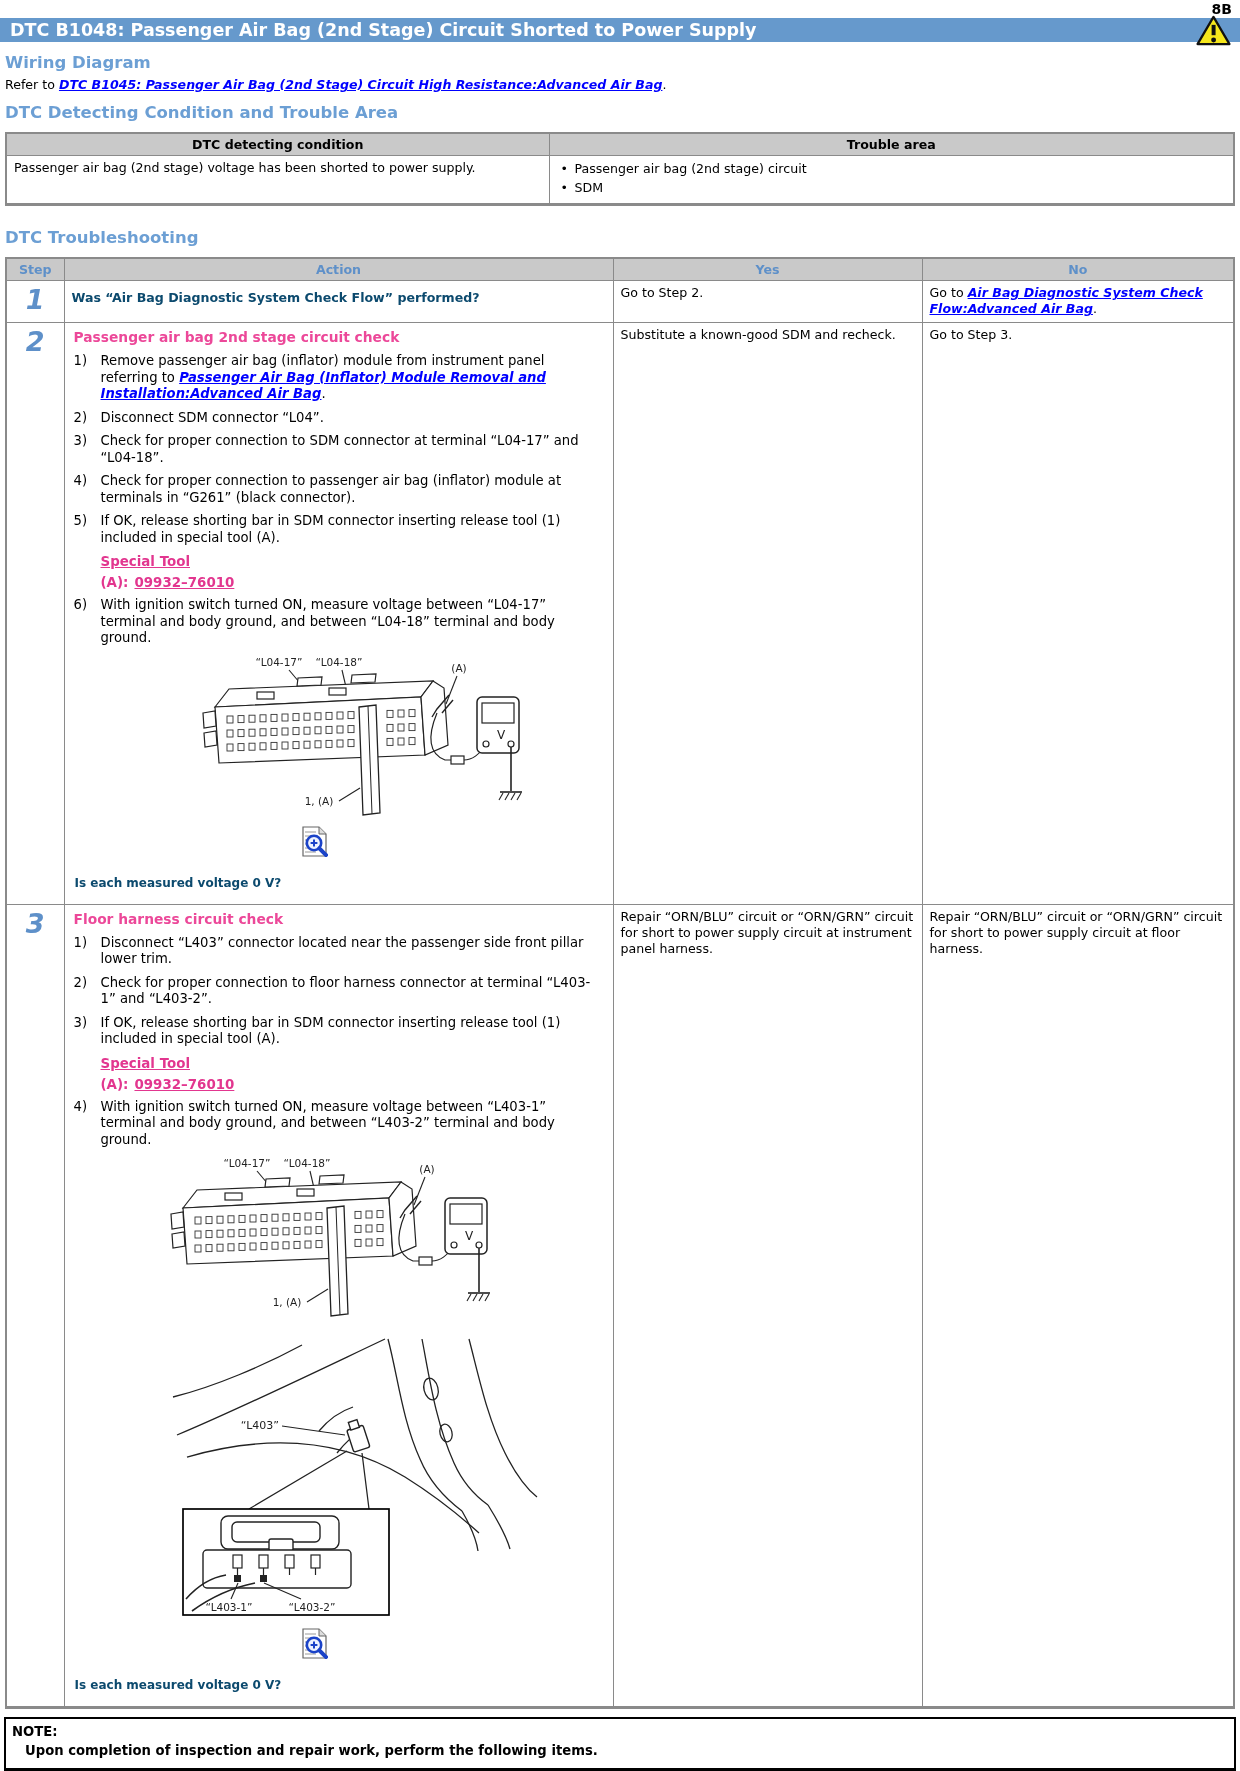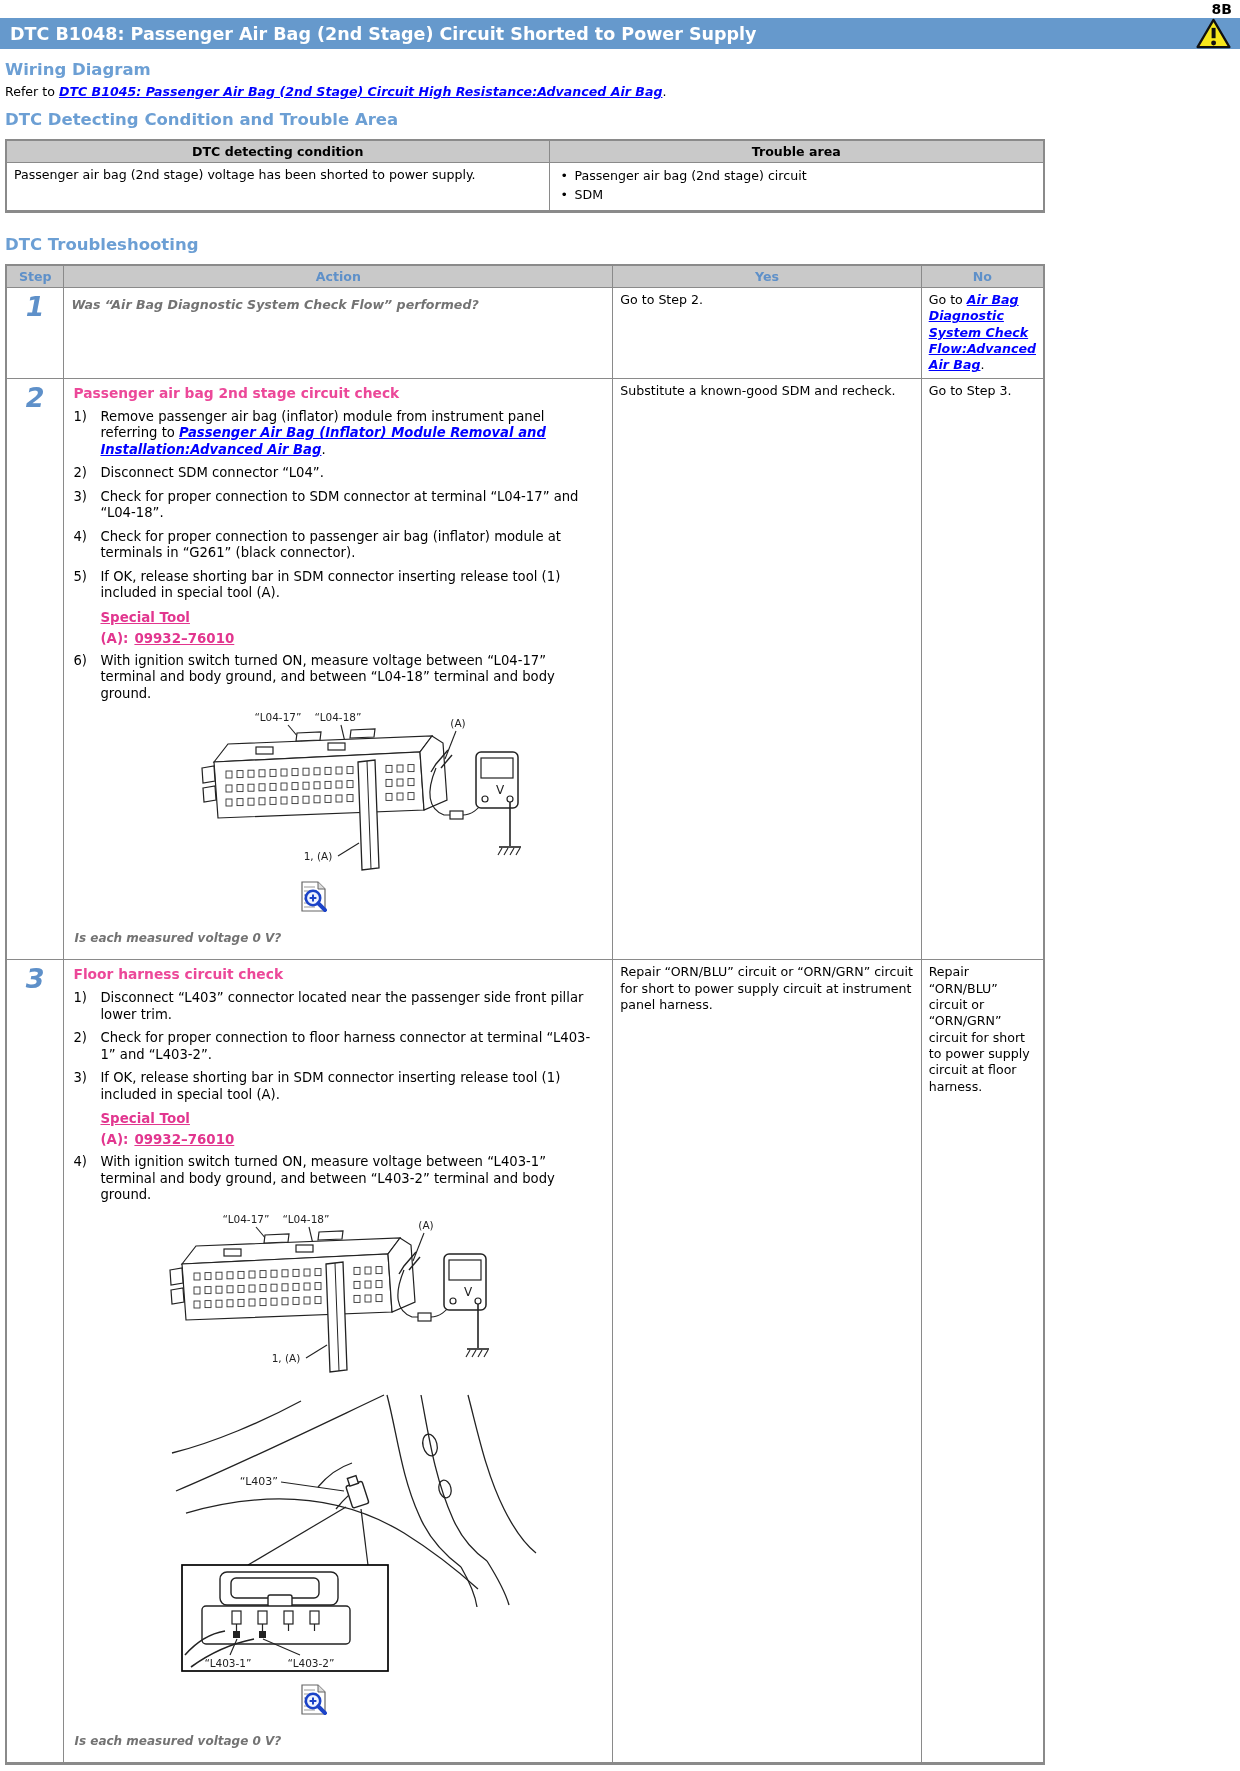--- a/index.html
+++ b/index.html
@@ -5,51 +5,51 @@
   * { box-sizing: border-box; }
   html,body { margin:0; padding:0; background:#fff; }
   body {
     width:1240px;
     font-family:"DejaVu Sans","Liberation Sans",sans-serif;
     color:#000;
     font-size:13px;
   }
   .corner-label{ text-align:right; font-weight:bold; font-size:14px; padding:1px 8px 17px 0; height:17px; }
   .title-bar{
-    background:#6699cc; height:31px; display:flex; align-items:center;
+    background:#6699cc; height:24px; display:flex; align-items:center;
     padding:0 8px 0 10px;
   }
   .title-bar .title{ color:#fff; font-weight:bold; font-size:17.5px; flex:1; }
   .warn-wrap{ width:38px; height:31px; display:flex; align-items:center; justify-content:center; }
 
   .sec-heading{ color:#6c9fd4; font-weight:bold; font-size:16.5px; margin:11px 0 5px 5px; }
   .refer-line{ font-size:12.6px; margin:0 0 2px 5px; }
 
   .lnk{ color:#0000ff; font-weight:bold; font-style:italic; text-decoration:underline; cursor:pointer; }
 
-  table.grid{ border-collapse:collapse; width:1040px; margin:10px 5px 0 5px; }
+  table.grid{ border-collapse:collapse; width:1230px; margin:10px 5px 0 5px; }
   table.grid, table.grid th, table.grid td{ border:1px solid #8a8a8a; }
   table.grid{ border:2px solid #8a8a8a; border-bottom-width:3px; }
   table.grid th{ background:#c9c9c9; font-size:12.6px; padding:3px 4px; }
   table.grid td{ vertical-align:top; font-size:12.6px; padding:4px 7px; background:#fff; }
 
   
   .t1 th{ color:#000; }
   .t1 td{ height:46px; }
   ul.dotlist{ list-style:none; margin:0; padding:0 0 0 4px; }
   ul.dotlist li{ margin:1px 0 4px 0; padding-left:14px; position:relative; }
   ul.dotlist li::before{ content:"•"; position:absolute; left:0; top:0; }
 
   
   .t2 th{ color:#5e90c9; font-size:15.5px; padding:5px 4px; }
   .t2 .step-cell{
     color:#5e90c9; font-weight:bold; font-style:italic; font-size:27px;
     text-align:center; vertical-align:top; padding-top:3px;
   }
-  .q-purple{ color:#737373; font-weight:bold; font-style:italic; }
+  .q-purple{ color:#0c4a6e; font-weight:bold; }
   .row1-action{ font-size:14.6px; padding-top:9px !important; }
   .row1 td{ height:42px; }
   .step-title{ color:#ec4899; font-weight:bold; font-size:13.8px; margin:1px 0 8px 1px; }
   .action-cell{ padding:5px 8px 8px 8px !important; }
   .oli{ display:flex; margin:7px 0 7px 1px; font-size:13.2px; line-height:1.25; }
   .oli .n{ flex:0 0 27px; }
   .oli .t{ flex:1; padding-right:2px; }
   .special-tool{ margin:8px 0 6px 28px; }
   .st-label{ color:#e2368f; font-weight:bold; text-decoration:underline; font-size:13.4px; }
   .st-line{ margin-top:6px; color:#e2368f; font-weight:bold; font-size:13.4px; }

